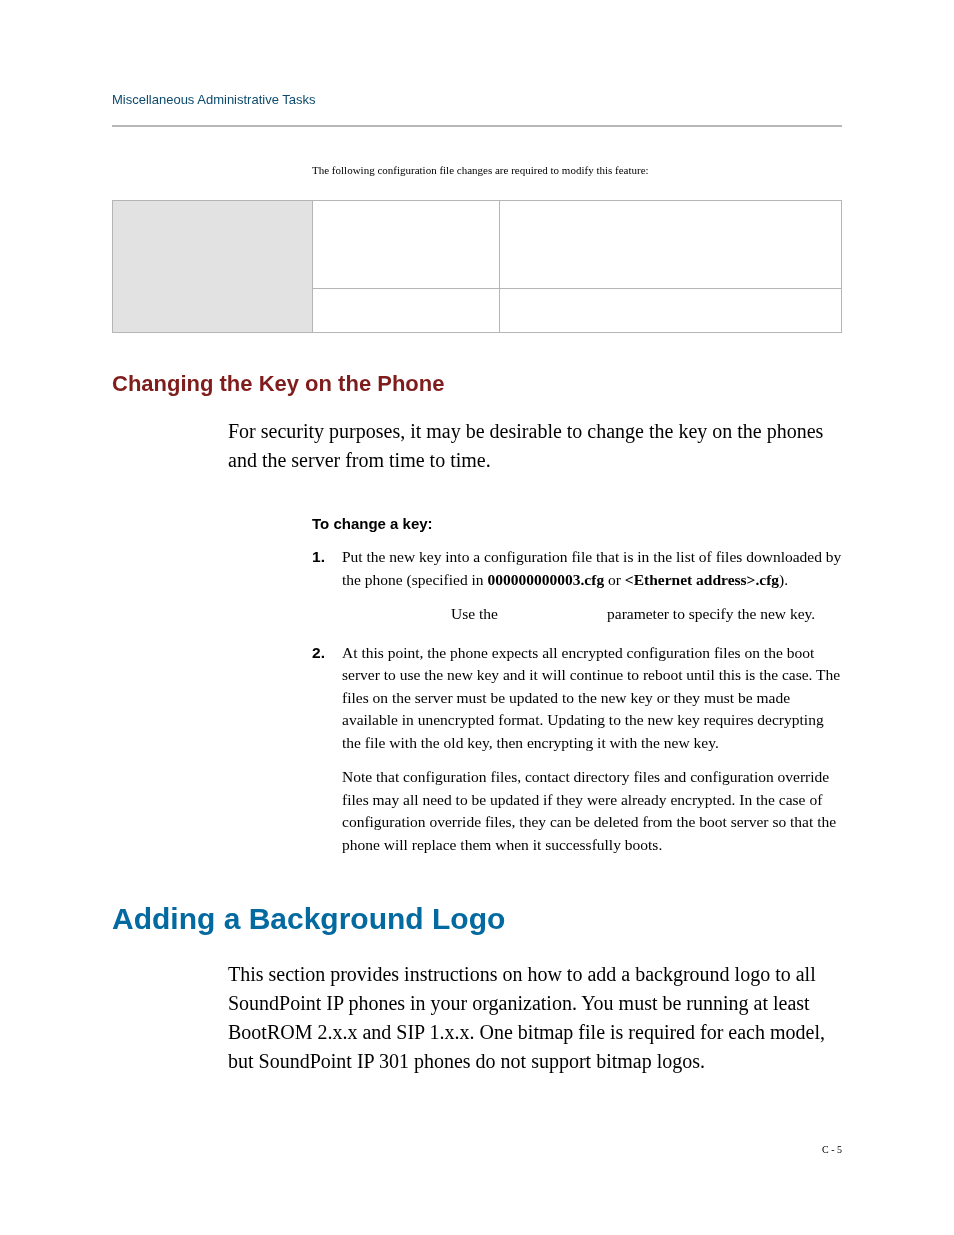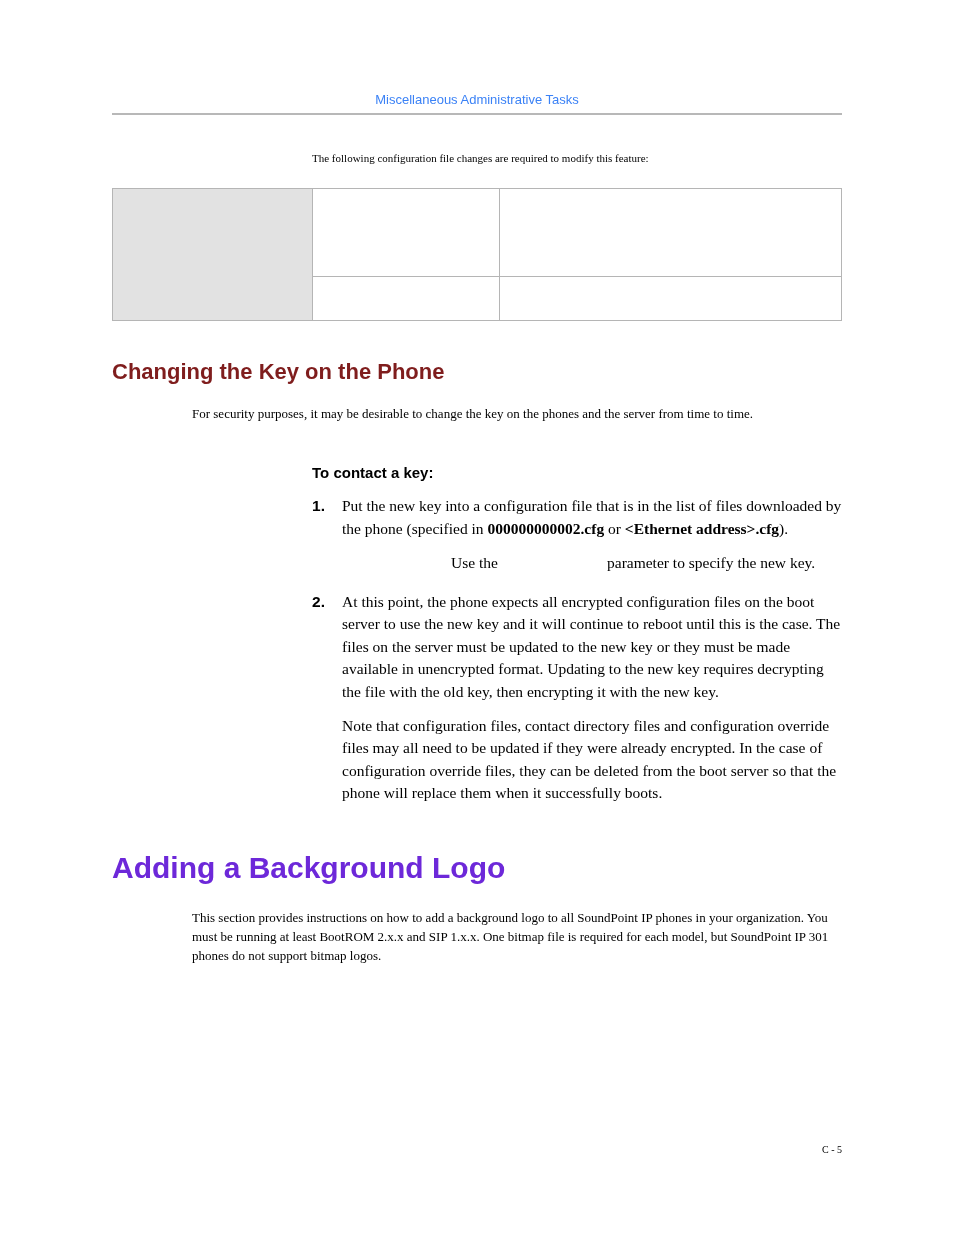--- a/index.html
+++ b/index.html
@@ -12,25 +12,25 @@
       height: 1235px;
       background: #ffffff;
       font-family: Georgia, 'Times New Roman', serif;
       position: relative;
       color: #000000;
     }
     .page {
       padding: 92px 112px 0 112px;
     }
     .header-area {
-      text-align: center;
+      text-align: left;
       font-family: Arial, Helvetica, sans-serif;
       font-size: 13px;
-      color: #3b82f6;
-      padding-bottom: 6px;
+      color: #0c4a6e;
+      padding-bottom: 18px;
       border-bottom: 2px solid #b8b8b8;
       margin-bottom: 36px;
     }
     .intro-text {
       margin-left: 200px;
       font-size: 11px;
       line-height: 1.4;
       margin-bottom: 22px;
     }
     .config-table {
@@ -54,22 +54,22 @@
       width: 187px;
     }
     .h2-title {
       font-family: Arial, Helvetica, sans-serif;
       font-weight: bold;
       font-size: 22px;
       color: #7f1d1d;
       margin-bottom: 20px;
     }
     .body-text {
-      margin-left: 80px;
-      font-size: 13px;
+      margin-left: 116px;
+      font-size: 20px;
       line-height: 1.45;
     }
     .para {
       margin-bottom: 18px;
     }
     .subhead {
       margin-left: 200px;
       font-family: Arial, Helvetica, sans-serif;
       font-weight: bold;
       font-size: 15px;
@@ -99,21 +99,21 @@
     .li-para {
       margin-top: 12px;
     }
     .bold-inline {
       font-weight: bold;
     }
     .h1-title {
       font-family: Arial, Helvetica, sans-serif;
       font-weight: bold;
       font-size: 30px;
-      color: #6d28d9;
+      color: #0369a1;
       margin-top: 46px;
       margin-bottom: 24px;
     }
     .page-number {
       position: absolute;
       right: 112px;
       bottom: 80px;
       font-size: 10px;
     }
   </style>
@@ -138,25 +138,25 @@
       <td class="mid-cell"></td>
       <td></td>
     </tr>
   </tbody>
     </table>
 
   <h2 class="h2-title">Changing the Key on the Phone</h2>
 
   <div class="body-text para">For security purposes, it may be desirable to change the key on the phones and the server from time to time.</div>
 
-  <div class="subhead">To contact a key:</div>
+  <div class="subhead">To change a key:</div>
 
   <ol class="ordered-list">
     <li>
-      <span>Put the new key into a configuration file that is in the list of files downloaded by the phone (specified in </span><span class="bold-inline">000000000002.cfg</span><span> or </span><span class="bold-inline">&lt;Ethernet address&gt;.cfg</span><span>).</span>
+      <span>Put the new key into a configuration file that is in the list of files downloaded by the phone (specified in </span><span class="bold-inline">000000000003.cfg</span><span> or </span><span class="bold-inline">&lt;Ethernet address&gt;.cfg</span><span>).</span>
       <div class="li-para">
         <span style="display:inline-block; width:265px;text-align:center;">Use the</span><span>parameter to specify the new key.</span>
       </div>
     </li>
     <li>
       <div class="li-para">At this point, the phone expects all encrypted configuration files on the boot server to use the new key and it will continue to reboot until this is the case. The files on the server must be updated to the new key or they must be made available in unencrypted format. Updating to the new key requires decrypting the file with the old key, then encrypting it with the new key.</div>
       <div class="li-para">Note that configuration files, contact directory files and configuration override files may all need to be updated if they were already encrypted. In the case of configuration override files, they can be deleted from the boot server so that the phone will replace them when it successfully boots.</div>
     </li>
   </ol>
 

